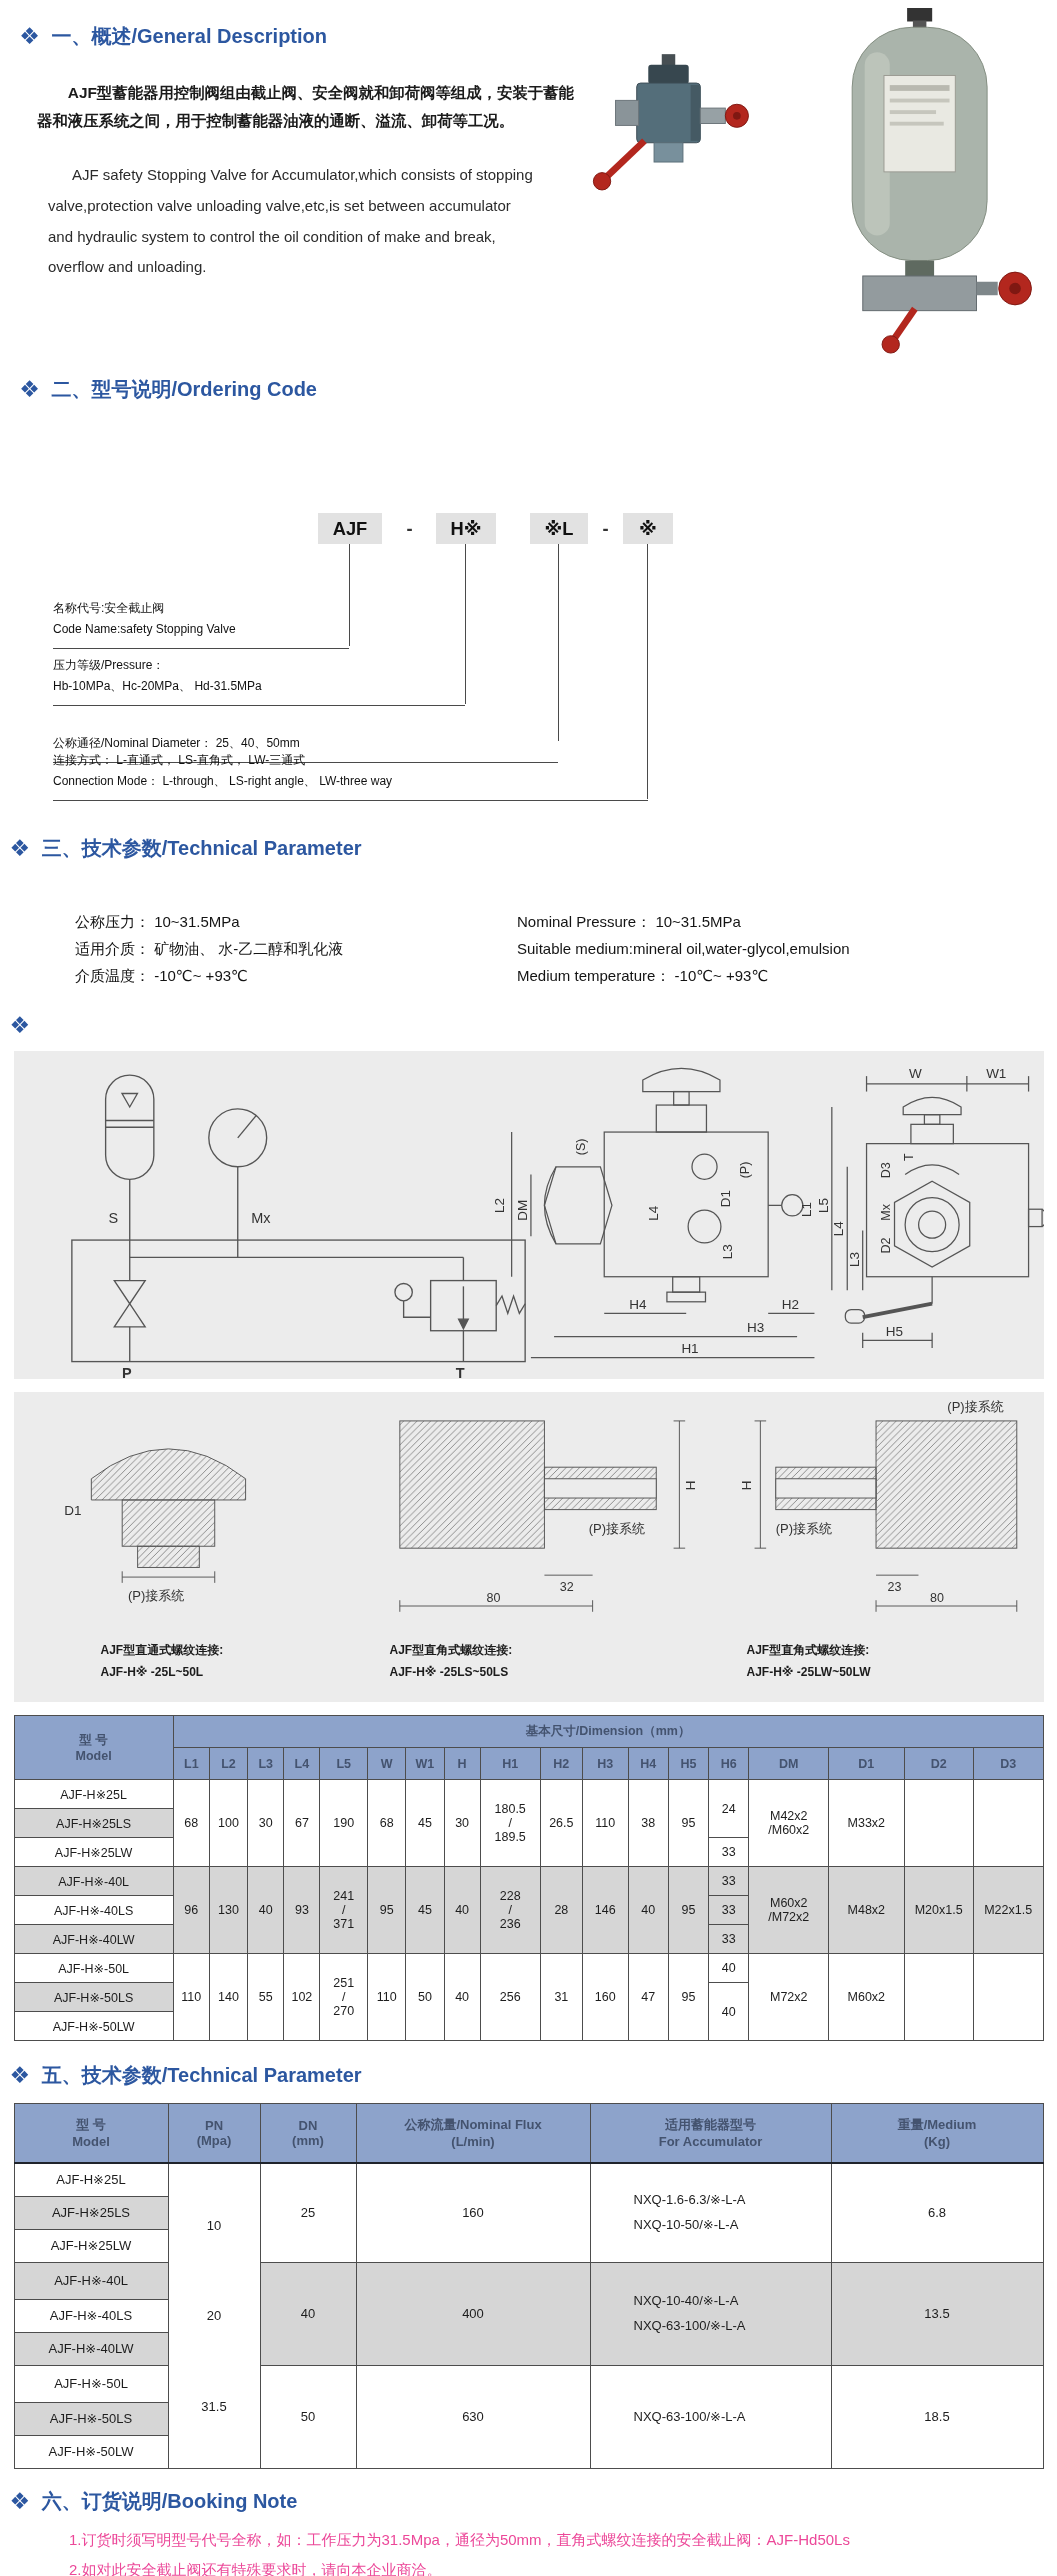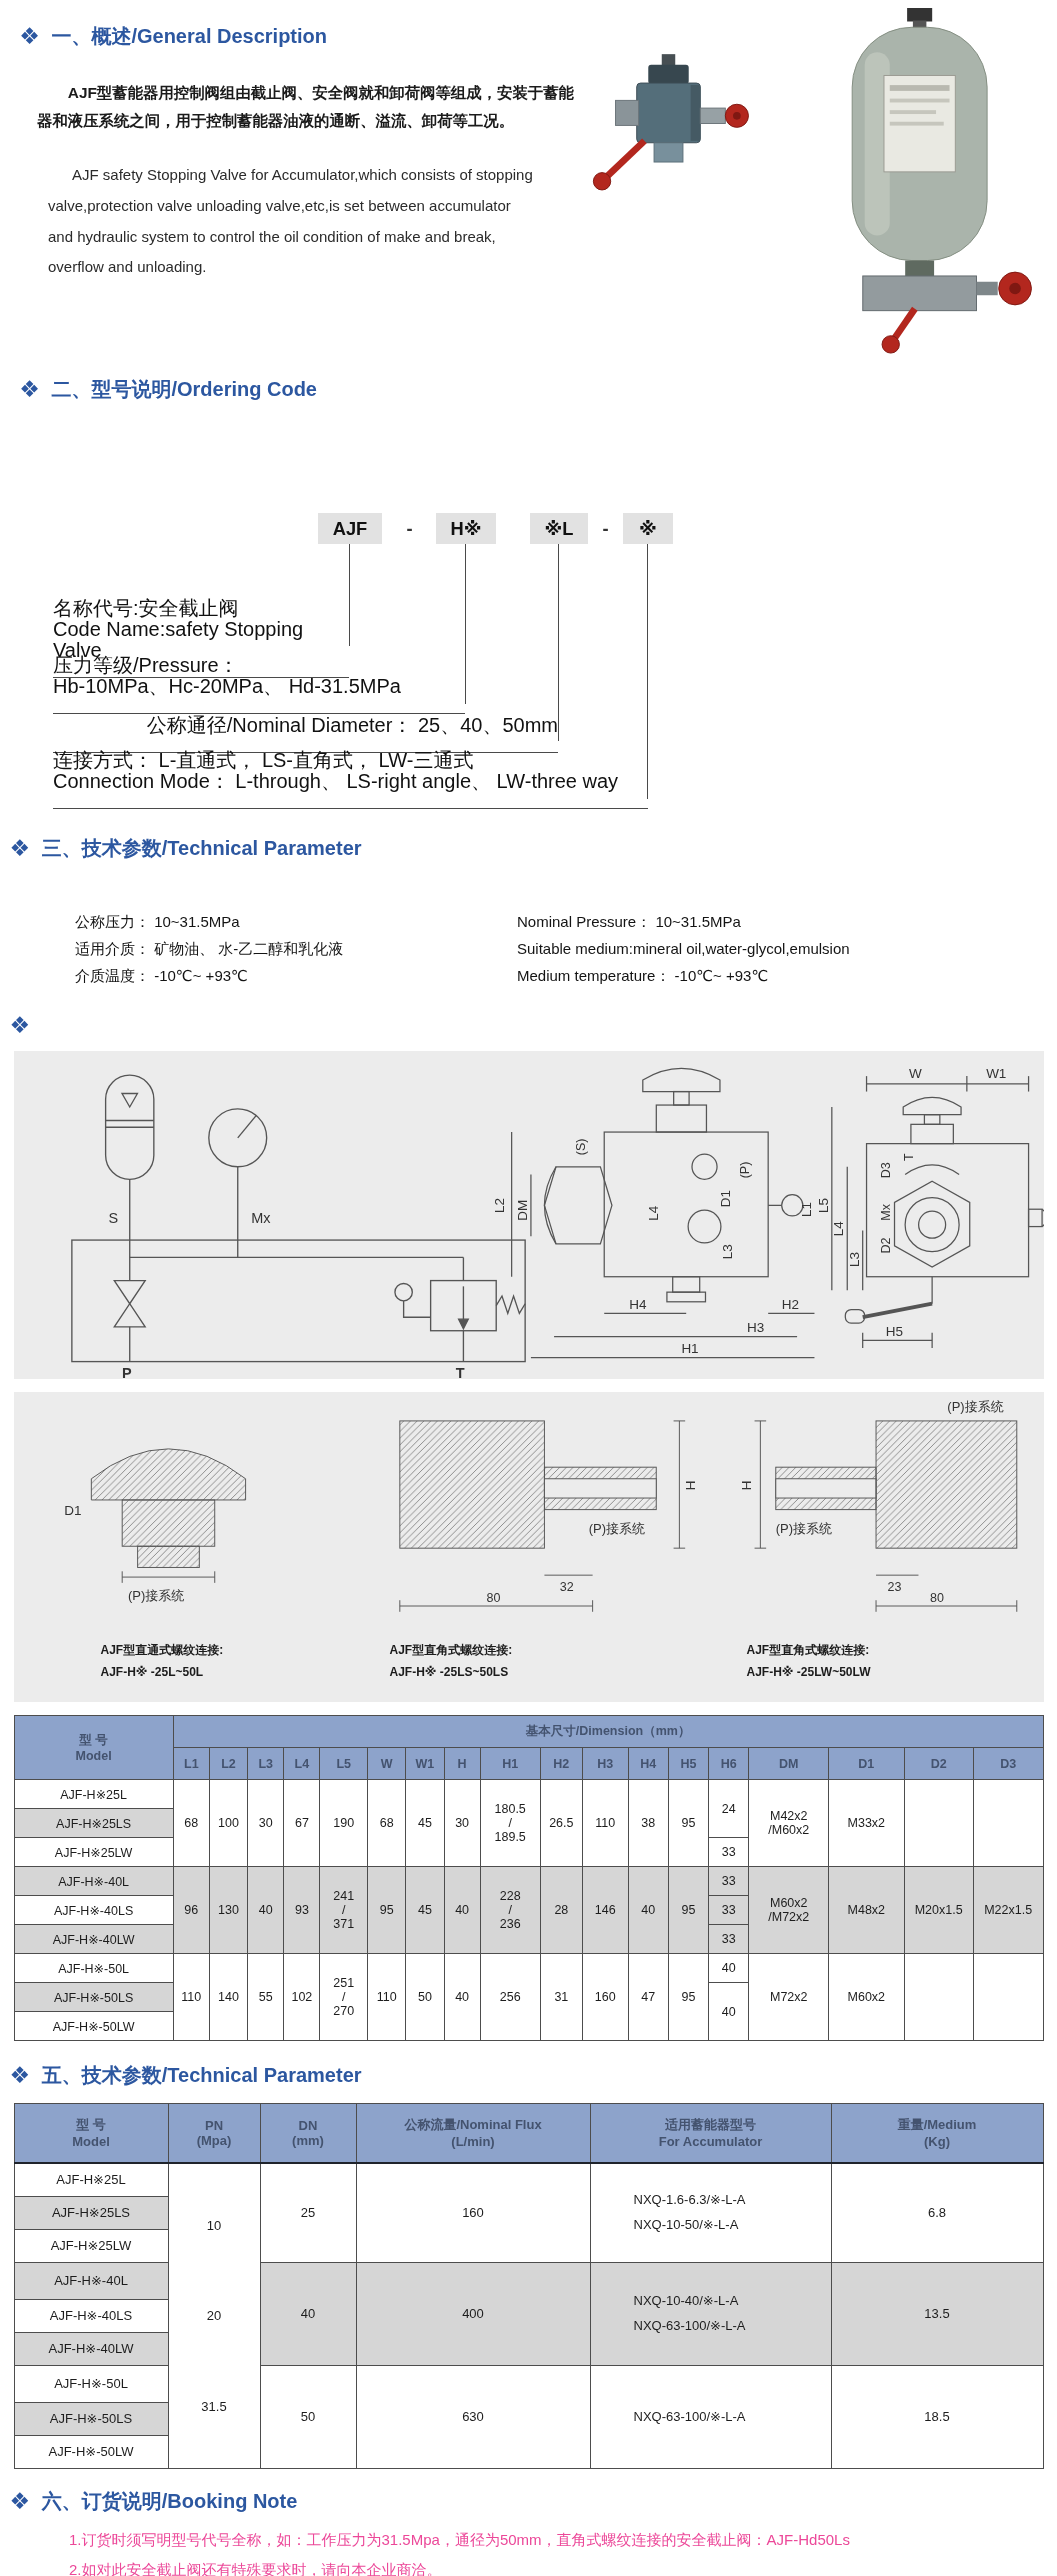--- a/index.html
+++ b/index.html
@@ -16,21 +16,21 @@
   .cnpara{position:absolute;left:37px;top:64px;width:540px;font-size:15.4px;font-weight:bold;color:#1b1b1b;line-height:1.8;text-indent:2em;}
   .enpara{position:absolute;left:48px;top:145px;width:487px;font-size:15px;color:#2b2b2b;line-height:2.05;text-indent:1.6em;}
   .photo{position:absolute;}
 
   
   .s2{position:relative;height:461px;}
   .s2 .heading{position:absolute;left:9.6px;top:7.7px;}
   .codebox{position:absolute;top:145px;height:31px;background:#e2e2e2;display:flex;align-items:center;justify-content:center;font-weight:bold;font-size:18.3px;color:#111;}
   .codedash{position:absolute;top:145px;height:31px;display:flex;align-items:center;font-weight:bold;font-size:18.3px;color:#333;}
   .vl{position:absolute;width:1.4px;background:#4a4a4a;top:176px;}
-  .olabel{position:absolute;left:53px;font-size:20px;line-height:21px;color:#111;border-bottom:1.4px solid #4a4a4a;padding-bottom:16px;}
+  .olabel{position:absolute;left:53px;font-size:12px;line-height:21px;color:#111;border-bottom:1.4px solid #4a4a4a;padding-bottom:8px;}
 
   
   .s3{position:relative;height:162px;}
   .s3 .heading{margin-top:5.8px;}
   .params{display:flex;margin:13.5px 0 0 75px;}
   .pcol{width:442px;margin-top:33px;}
   .pline{font-size:15px;line-height:27px;color:#141414;white-space:nowrap;}
 
   
   .s4 .heading{margin-top:17.4px;}
@@ -128,21 +128,21 @@
     <div class="vl" style="left:647px;height:255px;"></div>
 
     <div class="olabel" style="top:230px;width:296px;">
       <div>名称代号:安全截止阀</div>
       <div>Code Name:safety Stopping Valve</div>
     </div>
     <div class="olabel" style="top:287px;width:412px;">
       <div>压力等级/Pressure：</div>
       <div>Hb-10MPa、Hc-20MPa、 Hd-31.5MPa</div>
     </div>
-    <div class="olabel" style="top:347px;width:505px;text-align:right;">
+    <div class="olabel" style="top:365px;width:505px;">
       <div>公称通径/Nominal Diameter： 25、40、50mm</div>
     </div>
     <div class="olabel" style="top:382px;width:595px;">
       <div>连接方式： L-直通式， LS-直角式， LW-三通式</div>
       <div>Connection Mode： L-through、 LS-right angle、 LW-three way</div>
     </div>
   </section>
 
   <section class="s3">
     <div class="heading">

